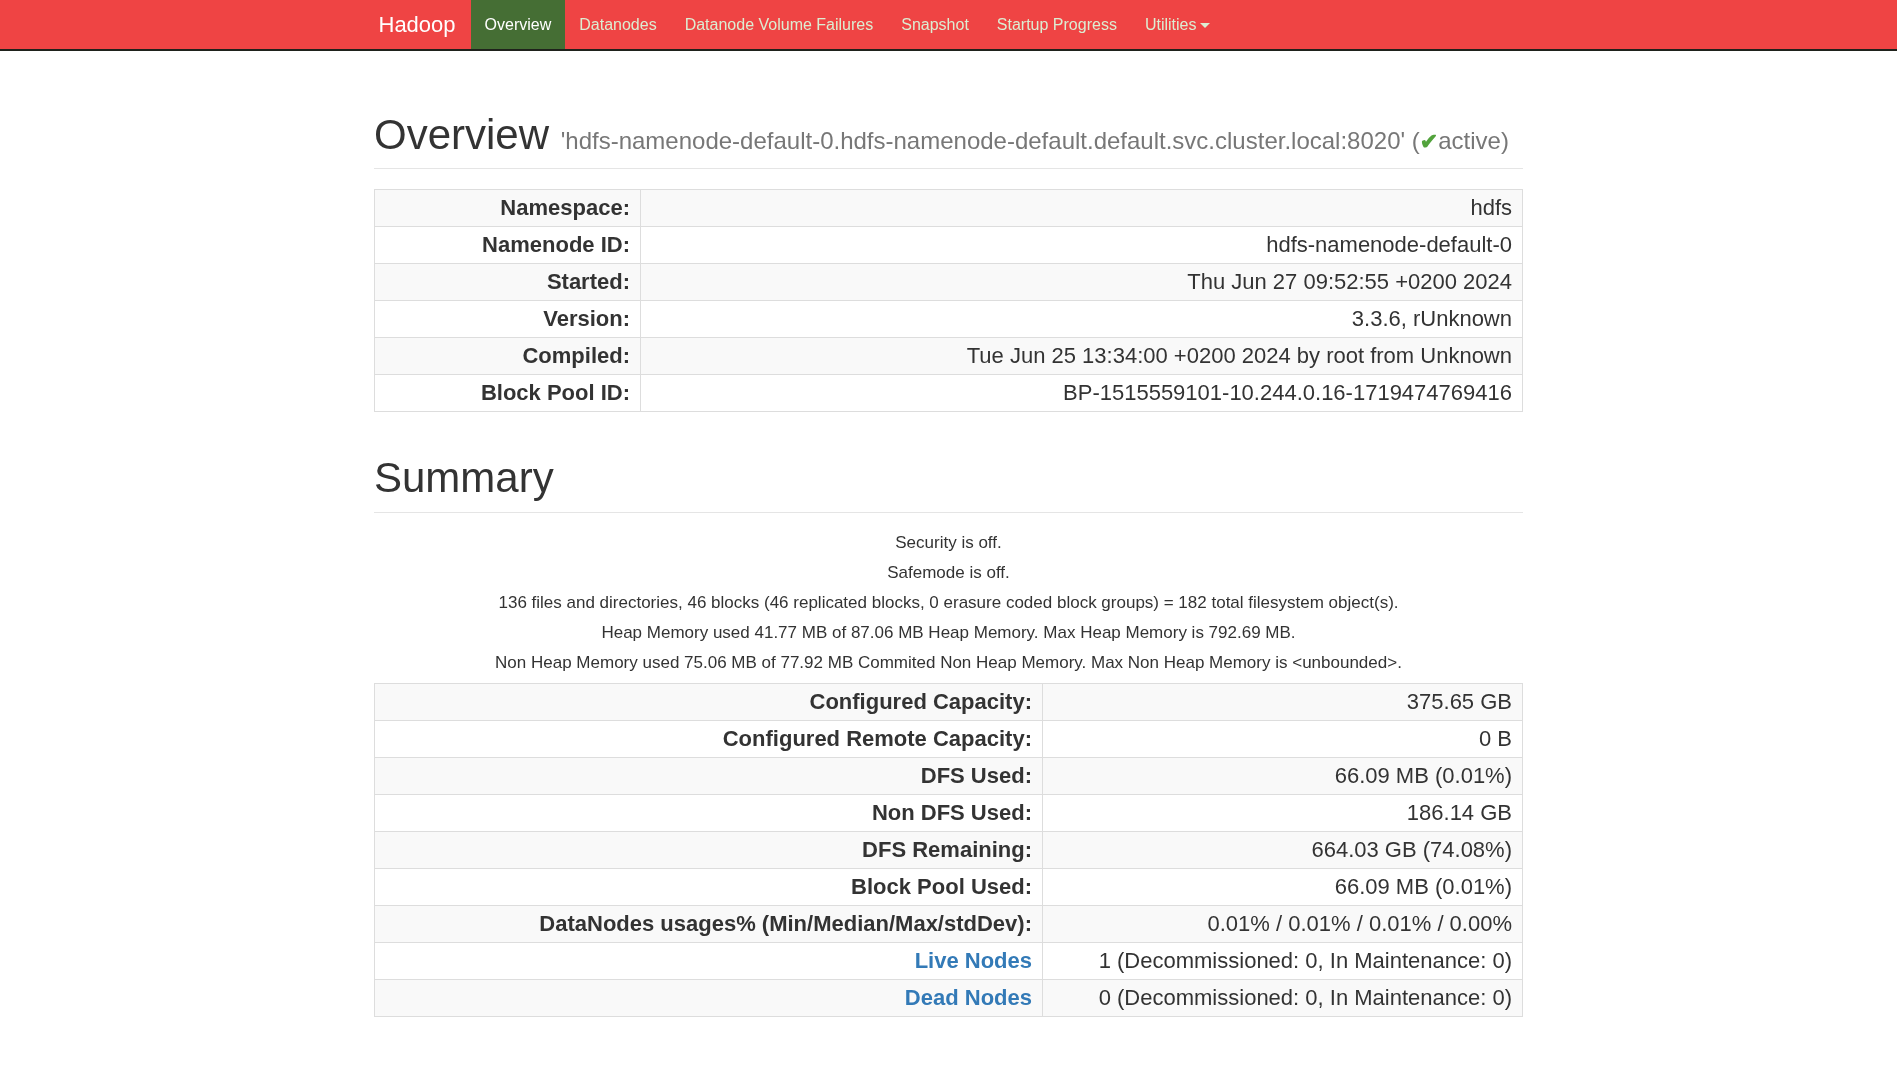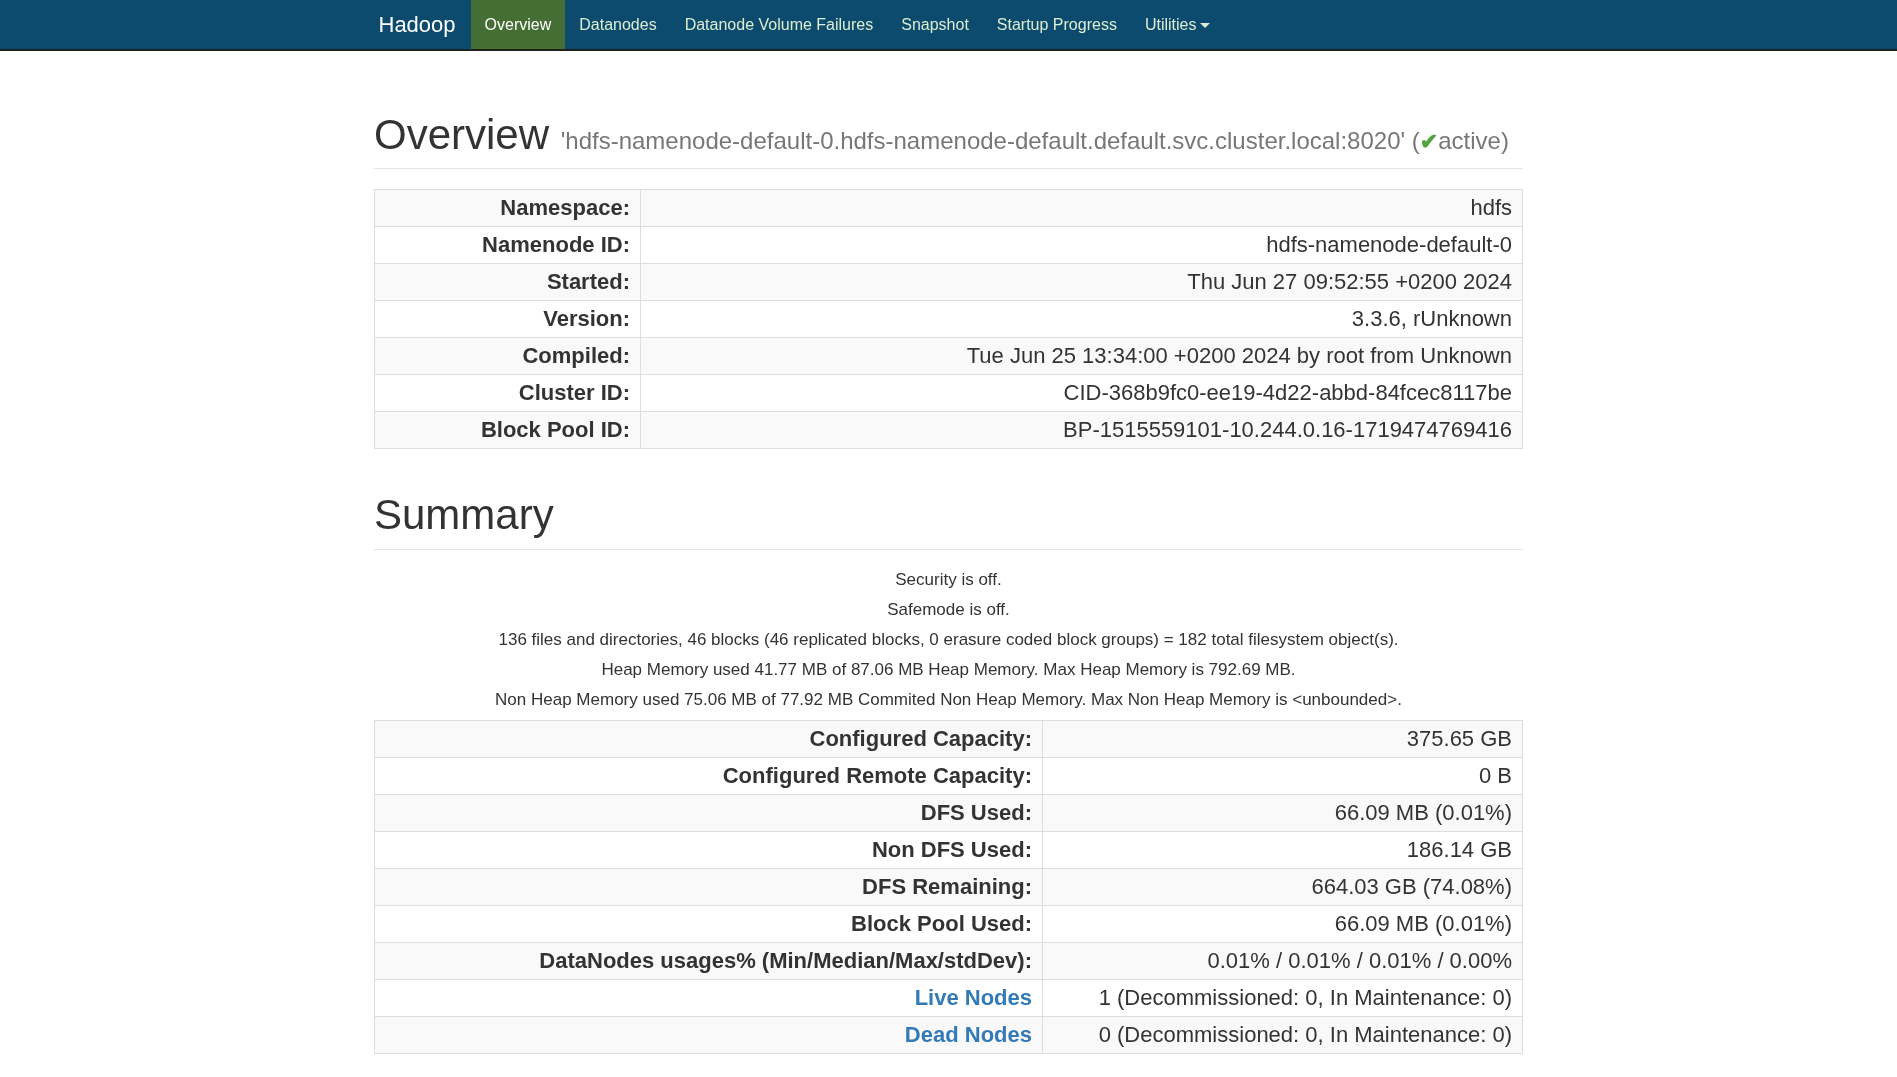--- a/index.html
+++ b/index.html
@@ -9,21 +9,21 @@
     overflow: hidden;
     background: #fff;
     font-family: "Liberation Sans", sans-serif;
     font-size: 17px;
     color: #333;
   }
   
   .navbar {
     width: 100%;
     height: 51px;
-    background: #0c4a6e;
+    background: #ef4444;
     border-bottom: 2px solid #1f221c;
   }
   .navbar-inner {
     width: 1170px;
     margin: 0 auto;
     height: 100%;
     display: flex;
     align-items: stretch;
   }
   .navbar-brand {
@@ -176,24 +176,20 @@
       </tr>
       <tr>
         <th>Version:</th>
         <td>3.3.6, rUnknown</td>
       </tr>
       <tr>
         <th>Compiled:</th>
         <td>Tue Jun 25 13:34:00 +0200 2024 by root from Unknown</td>
       </tr>
       <tr>
-        <th>Cluster ID:</th>
-        <td>CID-368b9fc0-ee19-4d22-abbd-84fcec8117be</td>
-      </tr>
-      <tr>
         <th>Block Pool ID:</th>
         <td>BP-1515559101-10.244.0.16-1719474769416</td>
       </tr>
     </tbody>
   </table>
 
   <div class="page-header later">
     <h1>Summary</h1>
   </div>
 

